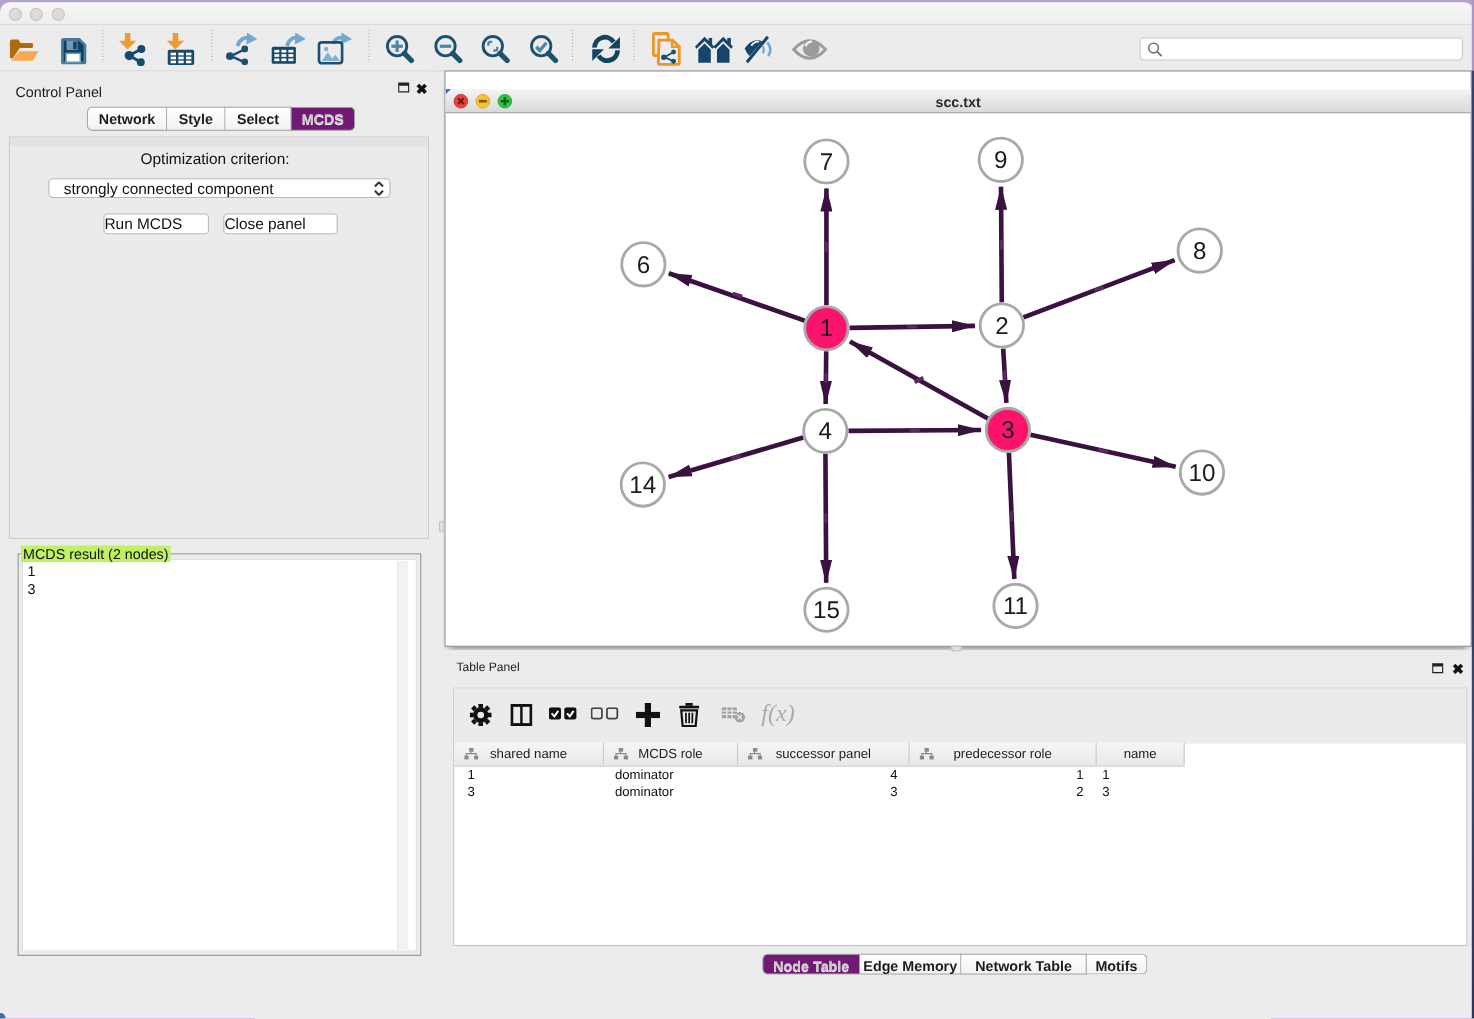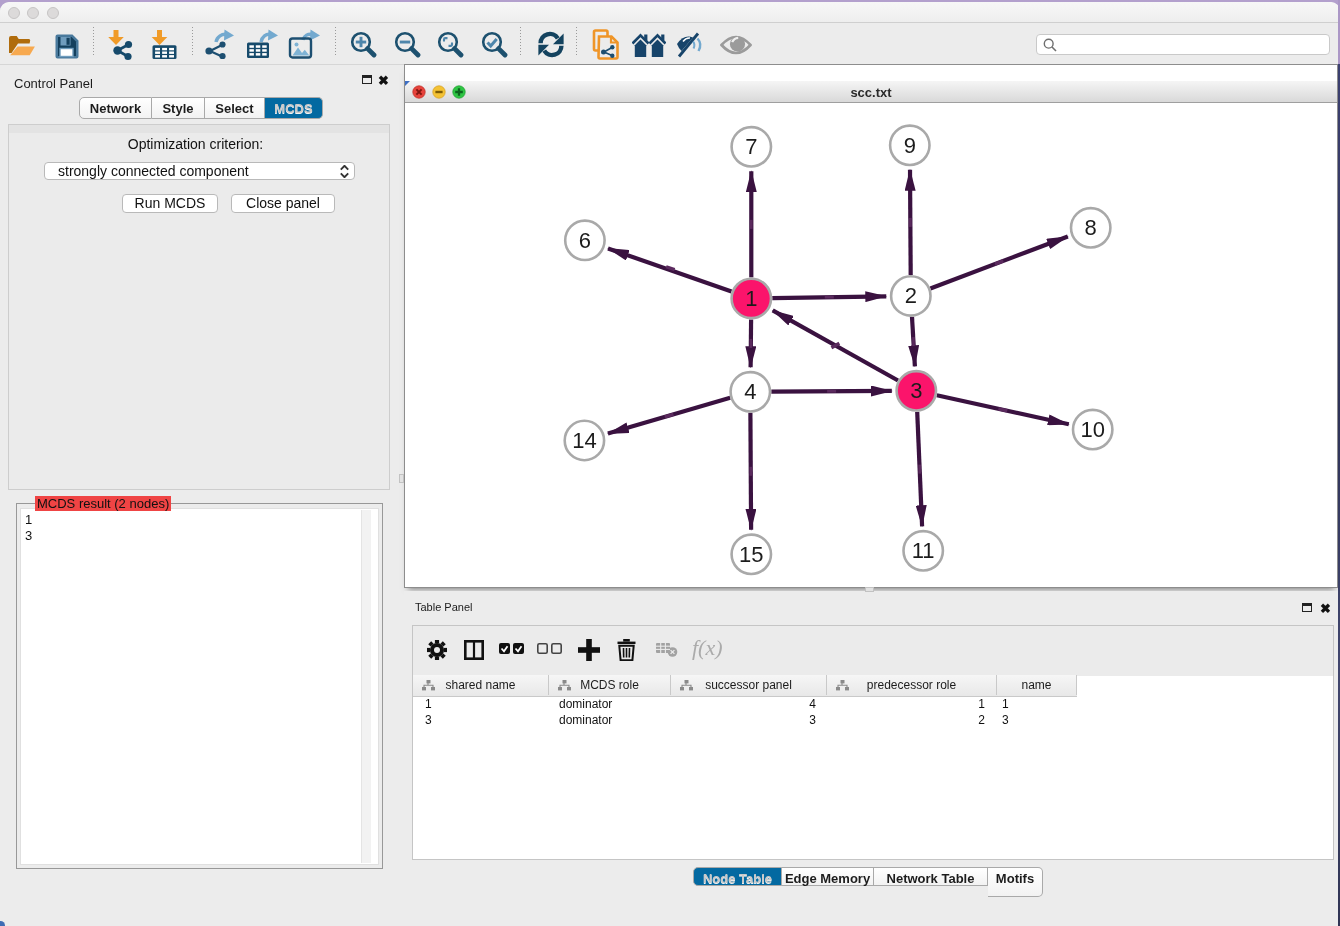--- a/index.html
+++ b/index.html
@@ -29,31 +29,31 @@
 .floatico{position:absolute;width:10px;height:9px;border:1.5px solid #222;border-top-width:3px;box-sizing:border-box;}
 .xico{position:absolute;font-size:13px;font-weight:bold;color:#111;line-height:11px;}
 #cp-box{position:absolute;left:8px;top:59px;width:382px;height:366px;
  background:#ebebeb;border:1px solid #cdcdcd;box-sizing:border-box;}
 .tabbar{position:absolute;display:flex;}
 .tab{box-sizing:border-box;border:1px solid #a9a9a9;border-left:none;line-height:18px;
  background:linear-gradient(#ffffff,#f2f2f2);font-size:13px;font-weight:700;color:#1c1c1c;
  text-align:center;padding-top:2px;}
 .tab.first{border-left:1px solid #a9a9a9;border-radius:5px 0 0 5px;}
 .tab.last{border-radius:0 5px 5px 0;}
-.tab.sel{background:#0369a1;color:#c9c9c9;text-shadow:0 1px 0 #f6f6f6;}
+.tab.sel{background:#701a75;color:#c9c9c9;text-shadow:0 1px 0 #f6f6f6;}
 #optlabel{position:absolute;left:0;top:71px;width:391px;text-align:center;
  font-size:14px;color:#111;}
 #combo{position:absolute;left:44px;top:97px;width:311px;height:18px;
  background:#fff;border:1px solid #b9b9b9;border-radius:4px;
  font-size:14px;color:#111;line-height:17px;padding-left:13px;box-sizing:border-box;}
 .btn{position:absolute;height:19px;background:#fff;border:1px solid #b9b9b9;
- border-radius:4px;font-size:14px;color:#111;text-align:center;line-height:17px;box-sizing:border-box;margin-left:28px;}
+ border-radius:4px;font-size:14px;color:#111;line-height:17px;box-sizing:border-box;}
 #fieldset{position:absolute;left:16px;top:438px;width:367px;height:366px;
  border:1px solid #989898;box-sizing:border-box;}
-#fs-legend{position:absolute;left:18px;top:-8px;background:#ef4444;padding:0 2px;
+#fs-legend{position:absolute;left:2px;top:-8px;background:#bef264;padding:0 2px;
  font-size:13px;color:#111;}
 #fs-white{position:absolute;left:3px;top:4px;right:3px;bottom:3px;background:#fff;border:1px solid #e0e0e0;}
 #fs-scroll{position:absolute;right:7px;top:1px;bottom:1px;width:9px;background:#f2f2f2;border-left:1px solid #e4e4e4;}
 
 #frame{position:absolute;left:404px;top:62px;width:934px;height:524px;
  border:1px solid #8d8d8d;box-sizing:border-box;background:#fff;
  box-shadow:0 5px 6px -4px rgba(0,0,0,0.5);}
 #frame-title{position:absolute;left:0;top:16px;width:100%;height:22px;
  background:linear-gradient(#f5f5f5,#d9d9d9);border-bottom:1px solid #9f9f9f;box-sizing:border-box;}
 #frame-title .txt{position:absolute;top:4px;width:100%;text-align:center;
@@ -465,21 +465,21 @@
         <div class="cell" style="left:146px;top:87px;">dominator</div>
         <div class="cell" style="left:258px;top:87px;width:145px;text-align:right;">3</div>
         <div class="cell" style="left:414px;top:87px;width:158px;text-align:right;">2</div>
         <div class="cell" style="left:589px;top:87px;">3</div>
       </div>
     </div>
     <div id="btabs" class="tabbar" style="left:289px;top:276px;">
       <div class="tab first sel" style="width:89px;height:19px;">Node Table</div>
       <div class="tab" style="width:92px;height:19px;">Edge Memory</div>
       <div class="tab" style="width:114px;height:19px;">Network Table</div>
-      <div class="tab last" style="width:55px;height:30px;">Motifs</div>
+      <div class="tab last" style="width:55px;height:19px;">Motifs</div>
     </div>
   </div>
   <div style="position:absolute;left:399px;top:472px;width:5px;height:9px;background:#e2e2e2;border:1px solid #c2c2c2;box-sizing:border-box;"></div>
   <div style="position:absolute;left:865px;top:585px;width:9px;height:5px;background:#e2e2e2;border:1px solid #c2c2c2;box-sizing:border-box;"></div>
   <div style="position:absolute;left:-4px;top:919px;width:9px;height:9px;border-radius:50%;background:#3f6cb4;"></div>
 </div>
 <div id="rightstrip"></div>
 <div style="position:absolute;right:0;top:0;width:2px;height:64px;background:#ab97c6;z-index:51;"></div>
 
 </body></html>

